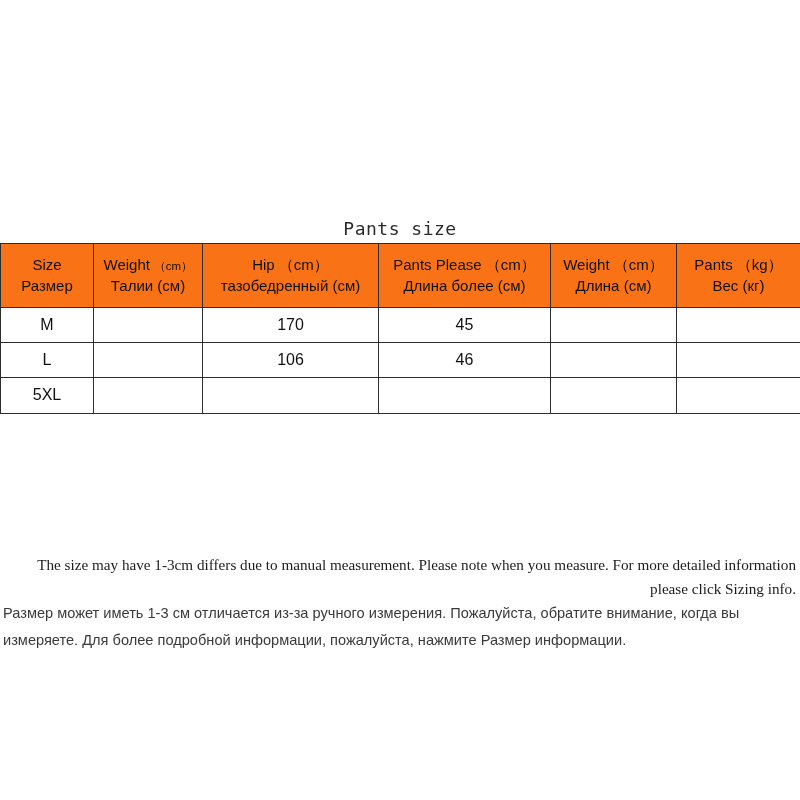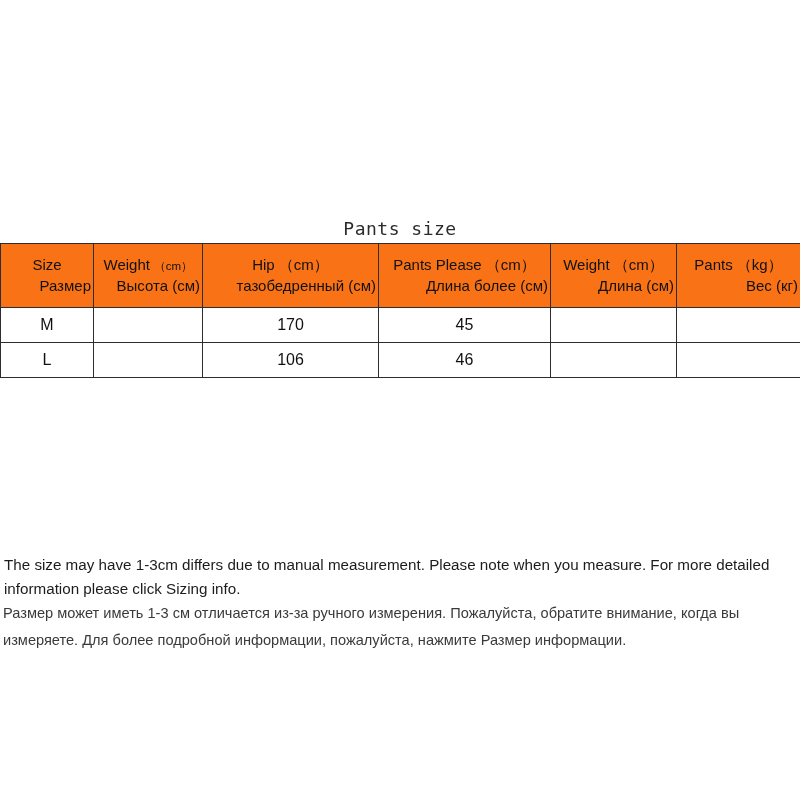--- a/index.html
+++ b/index.html
@@ -68,46 +68,46 @@
     font-size: 16px;
     background: #ffffff;
   }
   .hdr-en {
     display: block;
     white-space: nowrap;
   }
   .hdr-ru {
     display: block;
     white-space: nowrap;
-    text-align: right;
   }
   .hdr-unit-small {
     font-size: 11.5px;
   }
 
   
   col.c-size   { width: 93px; }
   col.c-waist  { width: 109px; }
   col.c-hip    { width: 176px; }
   col.c-length { width: 172px; }
   col.c-height { width: 126px; }
   col.c-weight { width: 124px; }
 
   
   .note-en {
     position: absolute;
     left: 0;
     top: 553px;
     width: 800px;
-    text-align: left;
+    text-align: right;
     font-size: 15.2px;
     line-height: 24px;
     color: #1c1c1c;
     padding: 0 4px;
     box-sizing: border-box;
+    font-family: Liberation Serif, serif;
   }
   .note-ru {
     position: absolute;
     left: 0;
     top: 600px;
     width: 812px;
     font-size: 14.6px;
     line-height: 27px;
     color: #3a3a3a;
     text-align: left;
@@ -133,21 +133,21 @@
       <col class="c-weight">
     </colgroup>
     <thead>
       <tr id="header-row">
           <th>
             <span class="hdr-en">Size</span>
             <span class="hdr-ru">Размер</span>
           </th>
           <th>
             <span class="hdr-en"><span>Weight</span> <span class="hdr-unit-small">（<span>cm</span>）</span></span>
-            <span class="hdr-ru">Высота (см)</span>
+            <span class="hdr-ru">Талии (см)</span>
           </th>
           <th>
             <span class="hdr-en"><span>Hip</span> <span>（<span>cm</span>）</span></span>
             <span class="hdr-ru">тазобедренный (см)</span>
           </th>
           <th>
             <span class="hdr-en"><span>Pants Please</span> <span>（<span>cm</span>）</span></span>
             <span class="hdr-ru">Длина более (см)</span>
           </th>
           <th>
@@ -170,20 +170,28 @@
           <td></td>
         </tr>
         <tr>
           <td>L</td>
           <td></td>
           <td>106</td>
           <td>46</td>
           <td></td>
           <td></td>
         </tr>
+        <tr>
+          <td>5XL</td>
+          <td></td>
+          <td></td>
+          <td></td>
+          <td></td>
+          <td></td>
+        </tr>
       </tbody>
   </table>
 
   <div class="note-en">The size may have 1-3cm differs due to manual measurement. Please note when you measure. For more detailed information please click Sizing info.</div>
 
   <div class="note-ru">Размер может иметь 1-3 см отличается из-за ручного измерения. Пожалуйста, обратите внимание, когда вы измеряете. Для более подробной информации, пожалуйста, нажмите Размер информации.</div>
 
 </div>
 
 </body></html>

